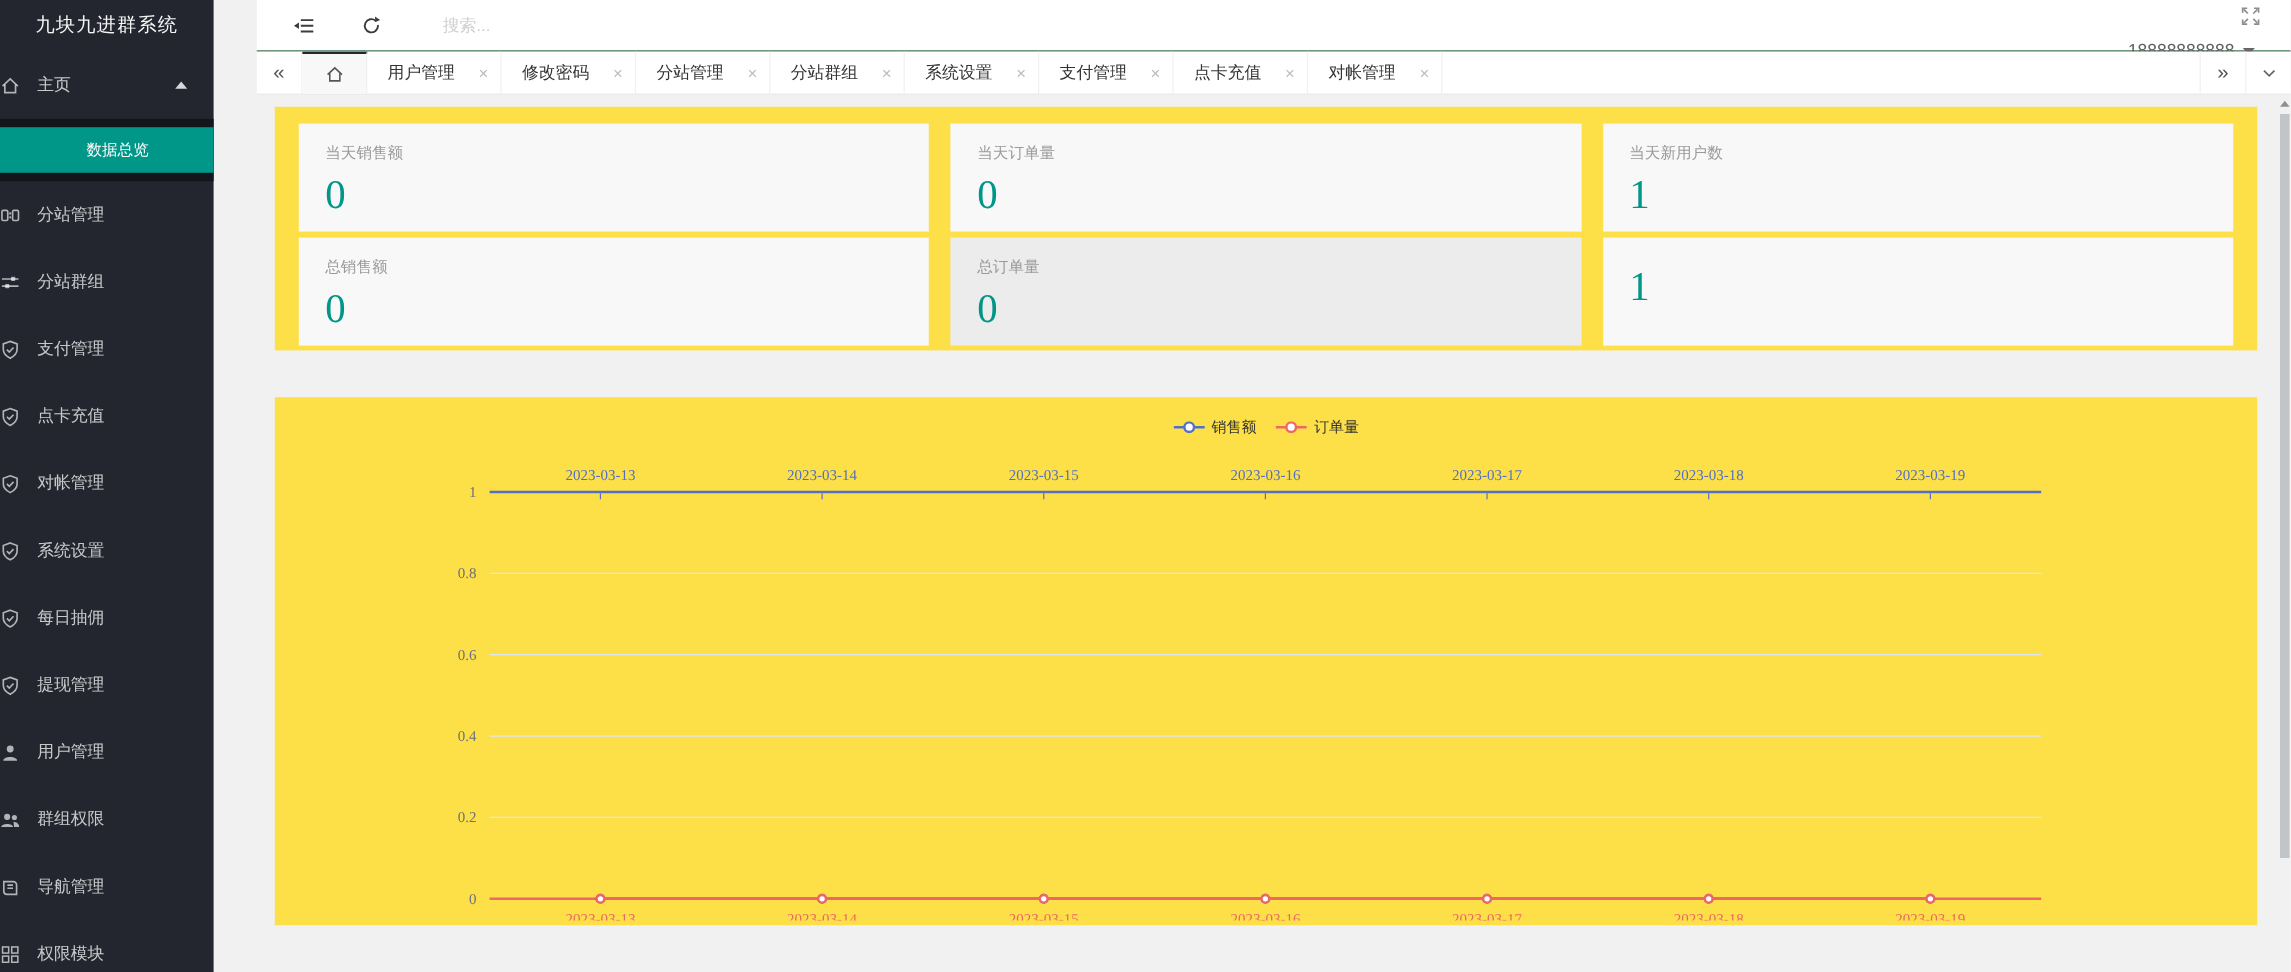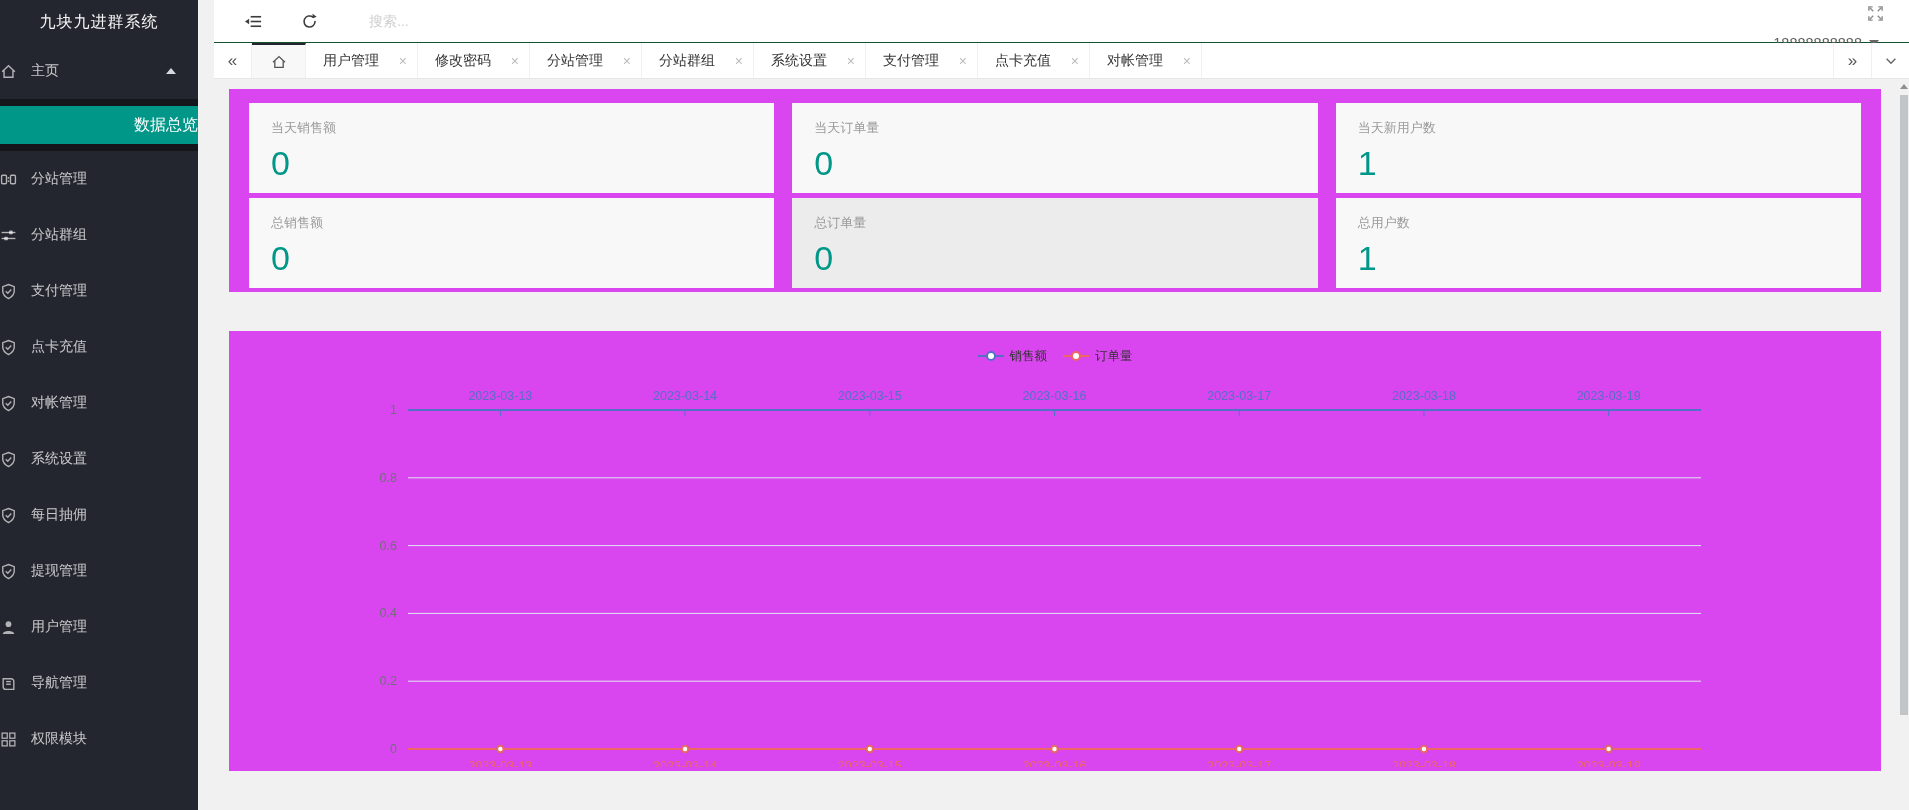--- a/index.html
+++ b/index.html
@@ -3,30 +3,30 @@
 <meta charset="utf-8">
 <style>
   * { box-sizing: border-box; margin: 0; padding: 0; }
   html,body { background:#fff; }
   #app {
     position: relative; width: 1909px; height: 810px; overflow: hidden;
     font-family: "Liberation Sans", "DejaVu Sans", sans-serif;
     background: #f1f1f1; font-size: 14px; color:#333;
   }
   
-  .sidebar { position:absolute; left:0; top:0; width:198px; height:810px; background:#23262E; z-index:5; }
+  .sidebar { position:absolute; left:0; top:0; width:178px; height:810px; background:#23262E; z-index:5; }
   .logo { height:43px; line-height:43px; text-align:center; color:#f5f5f5; font-size:16px; letter-spacing:1px; }
   .menu-item { height:56px; display:flex; align-items:center; color:rgba(255,255,255,.75); cursor:pointer; }
   .menu-item .mi-icon { width:17px; height:17px; margin-right:14px; flex:none; color:rgba(255,255,255,.65); }
   .mi-icon svg { width:100%; height:100%; display:block; }
   .menu-item .mi-label { font-size:14px; }
   .menu-arrow { margin-left:auto; margin-right:22px; width:0; height:0;
     border-left:5px solid transparent; border-right:5px solid transparent; border-bottom:6px solid #d6d8dd; }
   .submenu { background:#14161b; padding:7px 0; }
-  .submenu-item { height:38px; line-height:38px; padding-left:72px; font-size:16px; color:rgba(255,255,255,.8); cursor:pointer;text-align:right; }
+  .submenu-item { height:38px; line-height:38px; padding-left:72px; font-size:13px; color:rgba(255,255,255,.8); cursor:pointer; }
   .submenu-item.active { background:#009688; color:#fff; }
   
   .topbar { position:absolute; left:214px; top:0; width:1695px; height:43px; background:#fff;
     display:flex; align-items:center; padding-left:19px; border-bottom:1px solid #14532d; }
   .hbtn { width:40px; height:43px; display:flex; align-items:center; justify-content:center; cursor:pointer; color:#3c3c3c; margin-right:16px; }
   .hbtn svg { width:19px; height:19px; display:block; }
   .search-input { border:none; outline:none; font-size:14px; width:240px; margin-left:24px; background:transparent; color:#333;
     font-family:"Liberation Sans","DejaVu Sans",sans-serif; }
   .search-input::placeholder { color:#cfcfcf; }
   .topbar-right { margin-left:auto; display:flex; align-items:flex-end;flex-direction:column; }
@@ -42,21 +42,21 @@
   .tab-nav-btn.right { border-right:none; border-left:1px solid #f0f0f0; }
   .tab-home { width:54px; display:flex; align-items:center; justify-content:center; flex:none; cursor:pointer;
     background:#f8f8f8; border-top:2px solid #23262E; border-right:1px solid #f0f0f0; color:#555; }
   .tab-home svg { width:16px; height:16px; }
   .tab { width:112px; flex:none; display:flex; align-items:center; padding:0 10px 0 17px;
     font-size:14px; color:#333; border-right:1px solid #f0f0f0; cursor:pointer; }
   .tab-close { margin-left:auto; color:#bcbcbc; font-size:14px; line-height:1; cursor:pointer; }
   .tab-spacer { flex:1; }
   
   .content { position:absolute; left:214px; top:79px; width:1695px; height:731px; }
-  .panel { background:#d946ef; margin:0 28px 0 15px; }
+  .panel { background:#fde047; margin:0 28px 0 15px;font-family:Liberation Serif, serif; }
   .stats-panel { margin-top:10px; height:203px; padding:14px 20px 5px; display:grid;
     grid-template-columns:1fr 1fr 1fr; grid-template-rows:90px 90px; gap:5px 18px; }
   .stat-card { background:#f8f8f8; padding:16px 22px; }
   .stat-card.highlight { background:#ececec; }
   .stat-label { font-size:13px; color:#9a9a9a; }
   .stat-value { font-size:34px; font-weight:300; color:#009688; margin-top:9px; line-height:1; }
   .chart-panel { margin-top:39px; height:440px; }
   .legend { display:flex; justify-content:center; align-items:center; gap:16px; padding-top:14px; height:36px; }
   .legend-item { display:flex; align-items:center; gap:6px; cursor:pointer; font-size:12.5px; color:#333; }
   .legend-item svg { width:26px; height:10px; display:block; }
@@ -187,20 +187,31 @@
             <svg viewBox="0 0 16 16">
               <circle cx="8" cy="4.9" r="2.7" fill="currentColor"></circle>
               <path d="M2.6 14 C2.6 10.3 13.4 10.3 13.4 14 Z" fill="currentColor"></path>
             </svg>
           </span>
           <span class="mi-label">用户管理</span>
         </div>
         <div class="menu-item">
           <span class="mi-icon">
             <svg viewBox="0 0 16 16">
+              <circle cx="5.6" cy="5.4" r="2.4" fill="currentColor"></circle>
+              <path d="M1 13.4 C1 10.2 10.2 10.2 10.2 13.4 Z" fill="currentColor"></path>
+              <circle cx="11.3" cy="5.9" r="2" fill="currentColor"></circle>
+              <path d="M10.6 9.3 C13 9.4 15 10.8 15 13.4 L11 13.4 Z" fill="currentColor"></path>
+            </svg>
+          </span>
+          <span class="mi-label">群组权限</span>
+        </div>
+        <div class="menu-item">
+          <span class="mi-icon">
+            <svg viewBox="0 0 16 16">
               <g fill="none" stroke="currentColor" stroke-width="1.3">
                 <path d="M3 3.5 H10.5 A2.5 2.5 0 0 1 13 6 V13.5 H5.5 A2.5 2.5 0 0 1 3 11 Z"></path>
                 <line x1="5.8" y1="6.2" x2="10.2" y2="6.2"></line>
                 <line x1="5.8" y1="8.7" x2="10.2" y2="8.7"></line>
               </g>
             </svg>
           </span>
           <span class="mi-label">导航管理</span>
         </div>
         <div class="menu-item">
@@ -324,21 +335,20 @@
         </div>
         <div class="stat-card">
           <div class="stat-label">总销售额</div>
           <div class="stat-value">0</div>
         </div>
         <div class="stat-card highlight">
           <div class="stat-label">总订单量</div>
           <div class="stat-value">0</div>
         </div>
         <div class="stat-card">
-          <div class="stat-label">总用户数</div>
           <div class="stat-value">1</div>
         </div>
       </section>
     <section class="panel chart-panel">
       <div class="legend" id="legend">
           <div class="legend-item">
             <span>
               <svg viewBox="0 0 26 10">
                 <line x1="0" y1="5" x2="26" y2="5" stroke="#5470C6" stroke-width="2"></line>
                 <circle cx="13" cy="5" r="4" fill="#fff" stroke="#5470C6" stroke-width="2"></circle>

